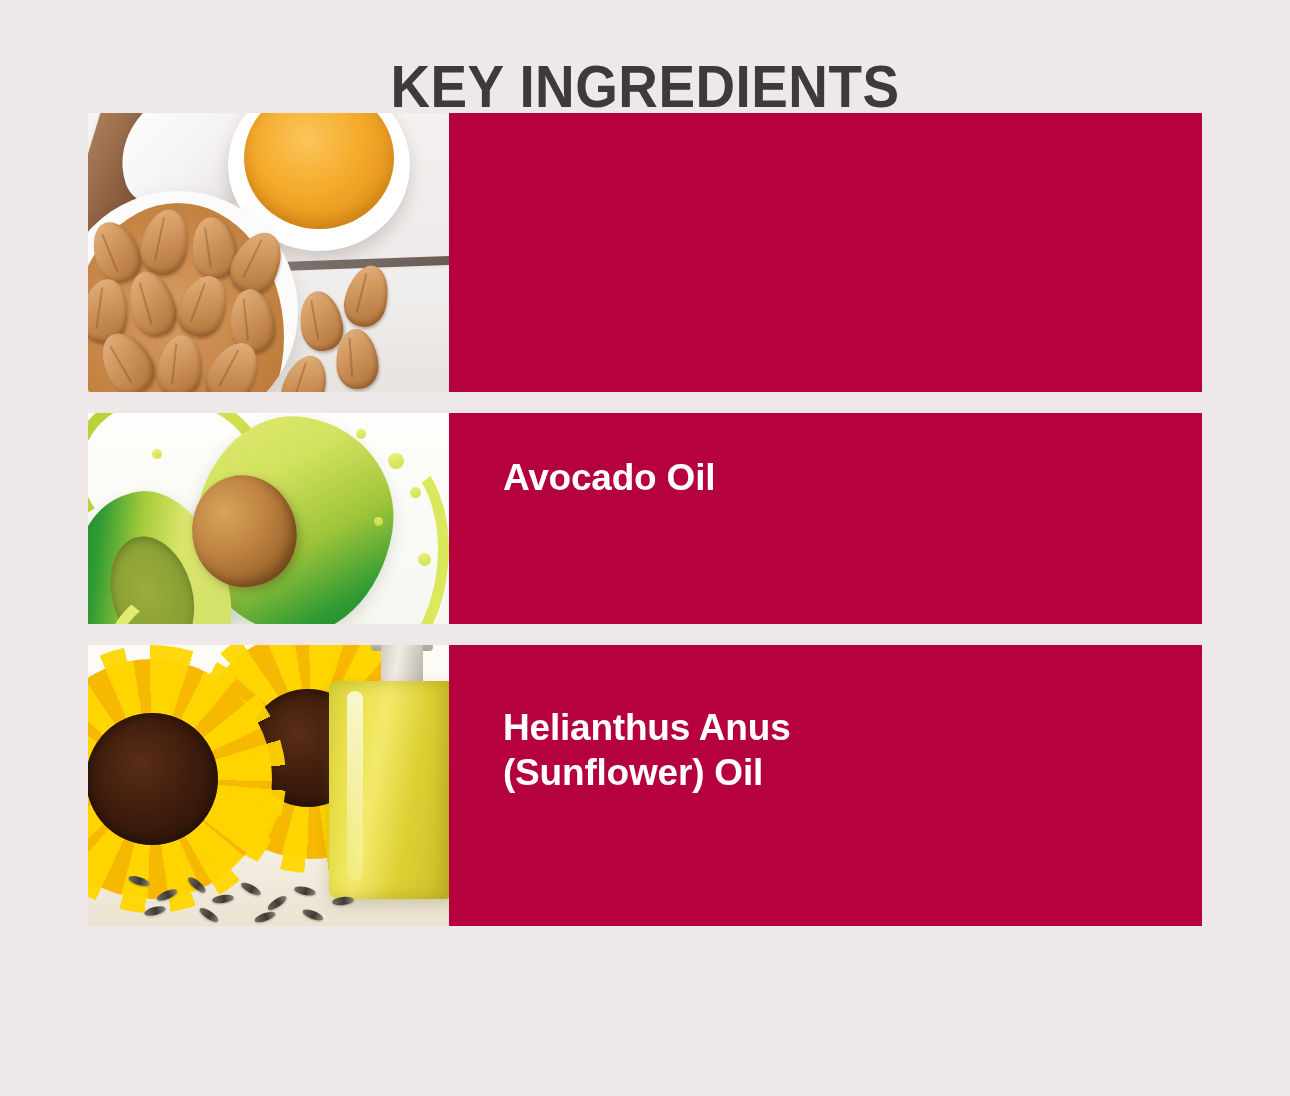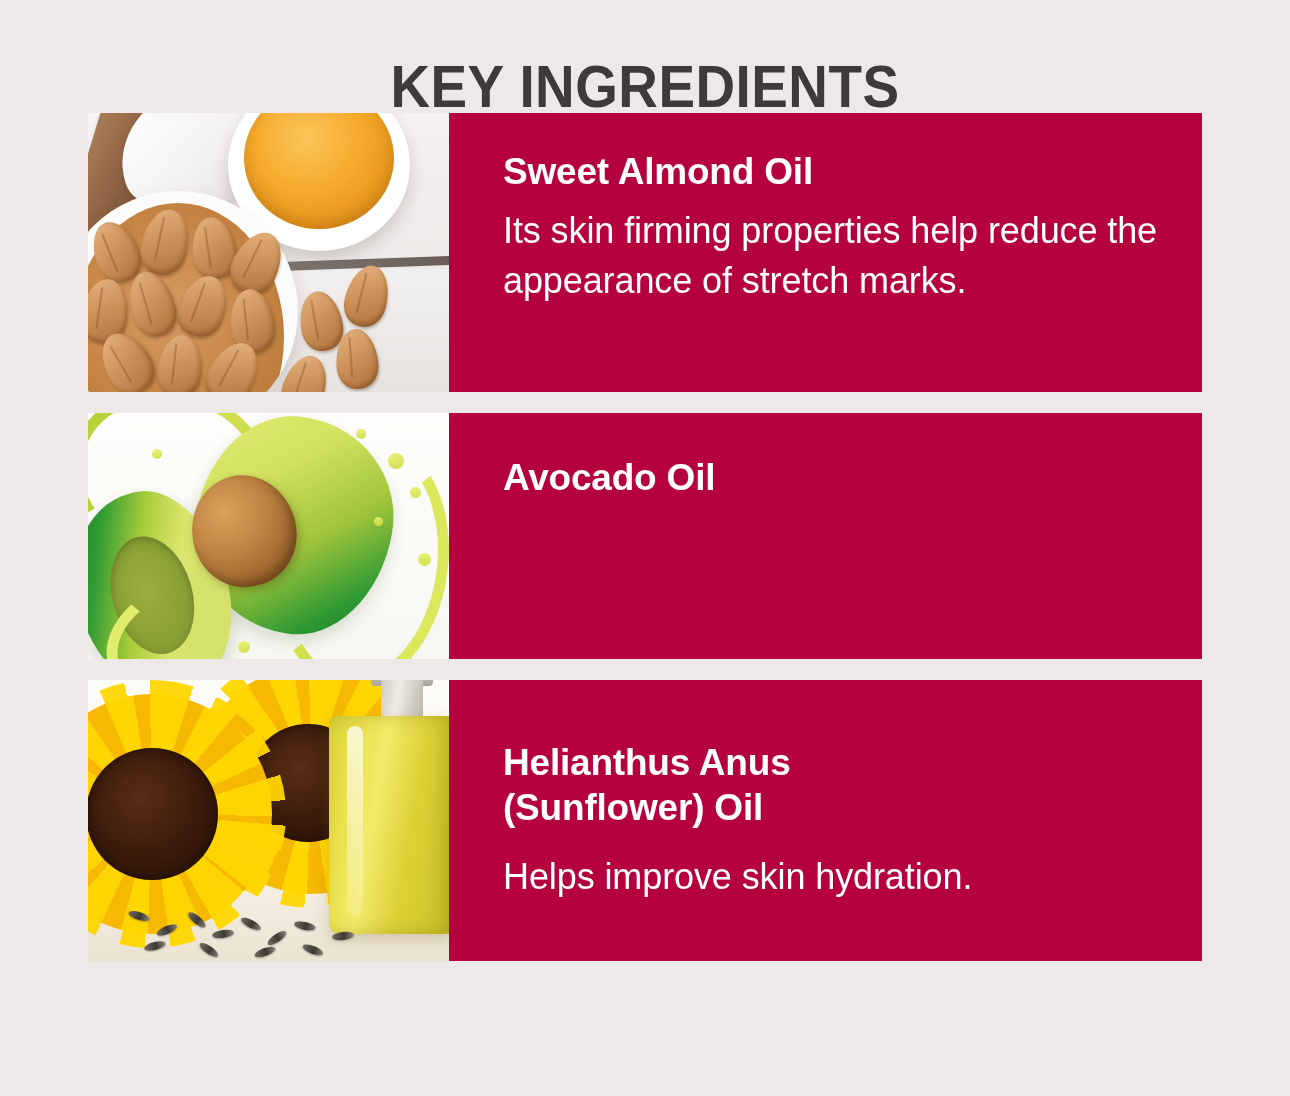--- a/index.html
+++ b/index.html
@@ -57,21 +57,21 @@
   .card-body {
     flex: 1 1 auto;
     background: #b5023f;
     padding: 36px 40px 30px 54px;
     box-sizing: border-box;
     display: flex;
     flex-direction: column;
     justify-content: flex-start;
   }
   .card-1 .card-media, .card-1 .card-body { height: 279px; }
-  .card-2 .card-media, .card-2 .card-body { height: 246px; }
+  .card-2 .card-media, .card-2 .card-body { height: 211px; }
   .card-3 .card-media, .card-3 .card-body { height: 281px; }
 
   .card-2 .card-body { padding-top: 42px; }
   .card-3 .card-body { padding-top: 60px; }
 
   .ing-name {
     font-family: "Liberation Sans", sans-serif;
     font-size: 37px;
     font-weight: bold;
     color: #ffffff;
@@ -288,24 +288,20 @@
         <div class="nut" style="left:92px; top:162px; width:46px; height:62px; transform:rotate(20deg);"></div>
         <div class="nut" style="left:142px;top:176px; width:44px; height:64px; transform:rotate(-6deg);"></div>
         <div class="nut" style="left:16px; top:218px; width:46px; height:64px; transform:rotate(-30deg);"></div>
         <div class="nut" style="left:70px; top:222px; width:44px; height:62px; transform:rotate(6deg);"></div>
         <div class="nut" style="left:122px;top:228px; width:46px; height:64px; transform:rotate(28deg);"></div>
         <div class="nut" style="left:212px;top:178px; width:42px; height:60px; transform:rotate(-10deg);"></div>
         <div class="nut" style="left:258px;top:152px; width:42px; height:62px; transform:rotate(14deg);"></div>
         <div class="nut" style="left:248px;top:216px; width:42px; height:60px; transform:rotate(-4deg);"></div>
         <div class="nut" style="left:196px;top:242px; width:42px; height:60px; transform:rotate(18deg);"></div>
       </div>
-    </div>
-    <div class="card-body">
-      <div class="ing-name">Sweet Almond Oil</div>
-      <div class="ing-desc">Its skin firming properties help reduce the appearance of stretch marks.</div>
     </div>
   </div>
 
   <div class="card card-2">
     <div class="card-media">
       <div class="ph-avo">
         <div class="arc arc-c"></div>
         <div class="half-right"></div>
         <div class="half-left"></div>
         <div class="pit"></div>
@@ -351,17 +347,16 @@
         <div class="seed" style="left:56px;  top:262px; transform:rotate(-14deg);"></div>
         <div class="seed" style="left:110px; top:266px; transform:rotate(34deg);"></div>
         <div class="seed" style="left:166px; top:268px; transform:rotate(-20deg);"></div>
         <div class="seed" style="left:214px; top:266px; transform:rotate(22deg);"></div>
         <div class="seed" style="left:244px; top:252px; transform:rotate(-6deg);"></div>
       </div>
     </div>
     <div class="card-body">
       <div class="ing-name">Helianthus Anus
 (Sunflower) Oil</div>
-      <div class="ing-desc">Helps improve skin hydration.</div>
     </div>
   </div>
 
 </div>
 
 </body></html>

